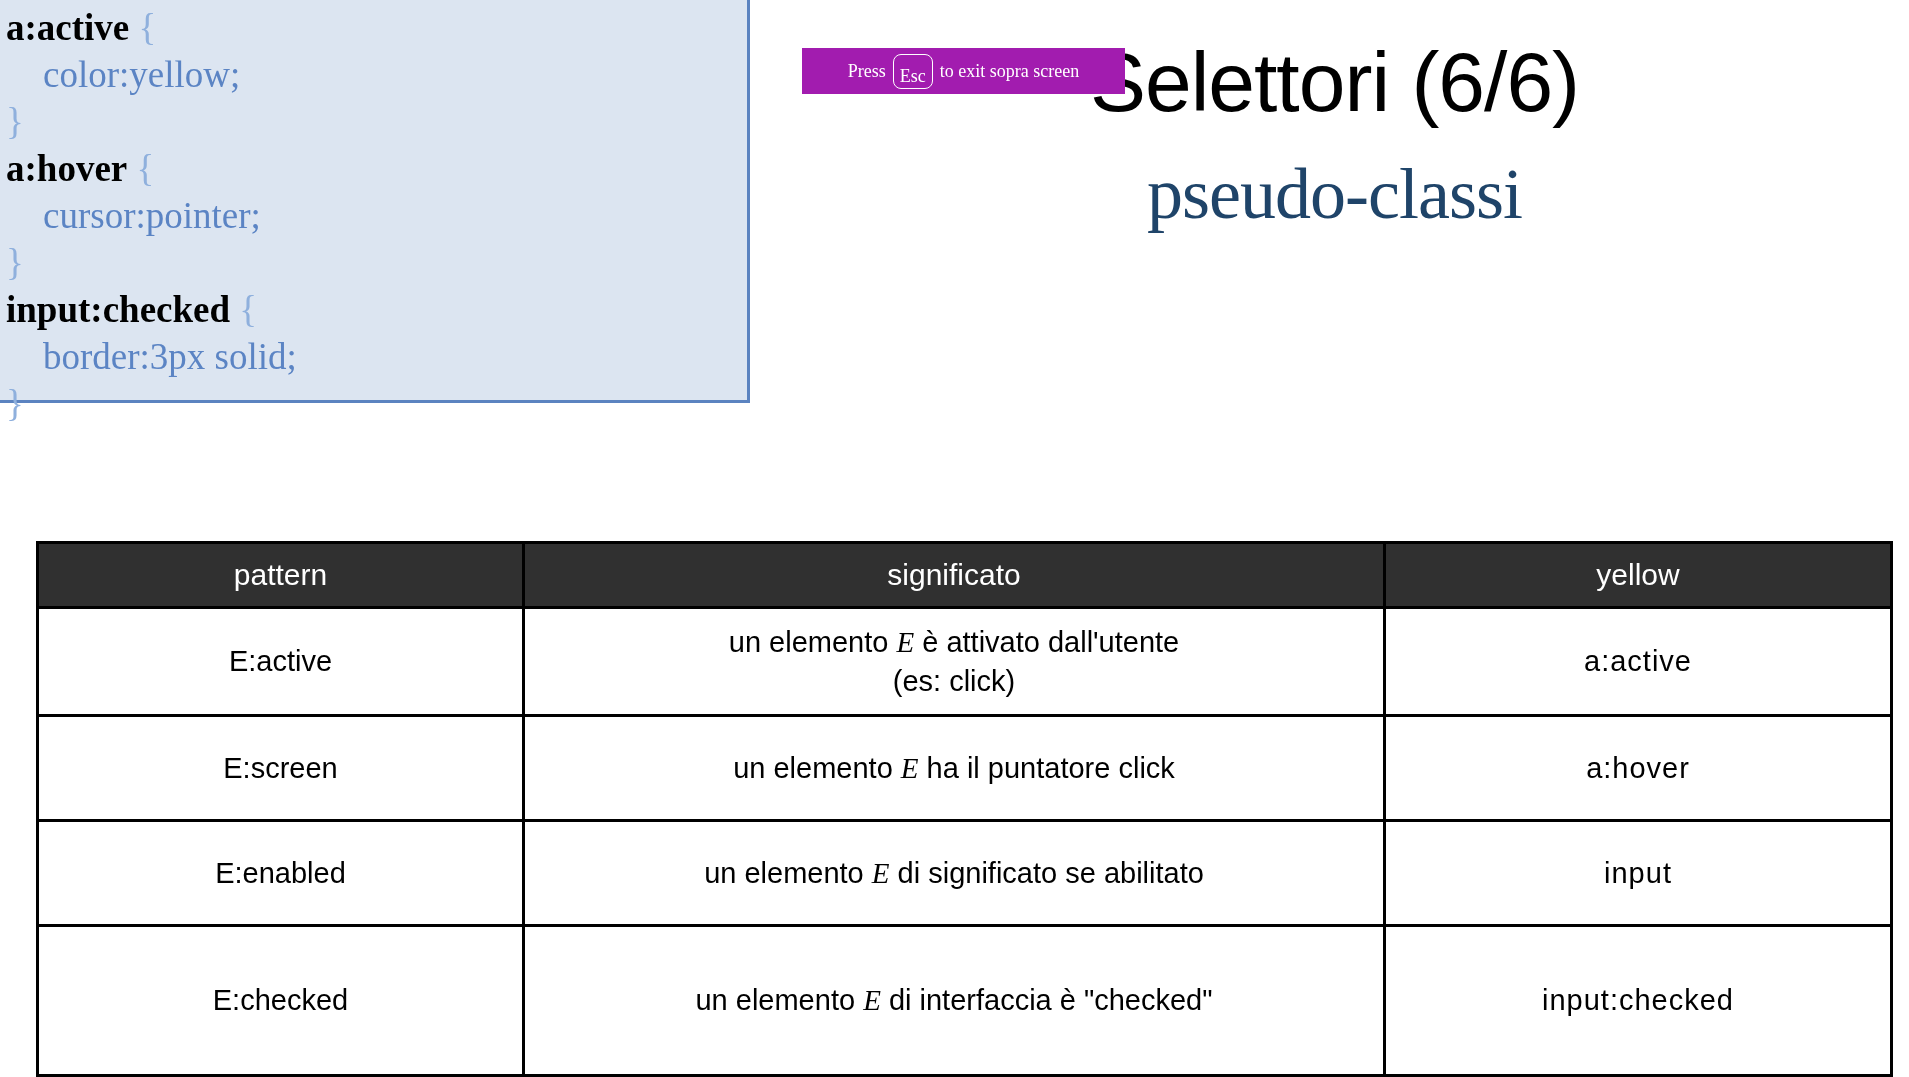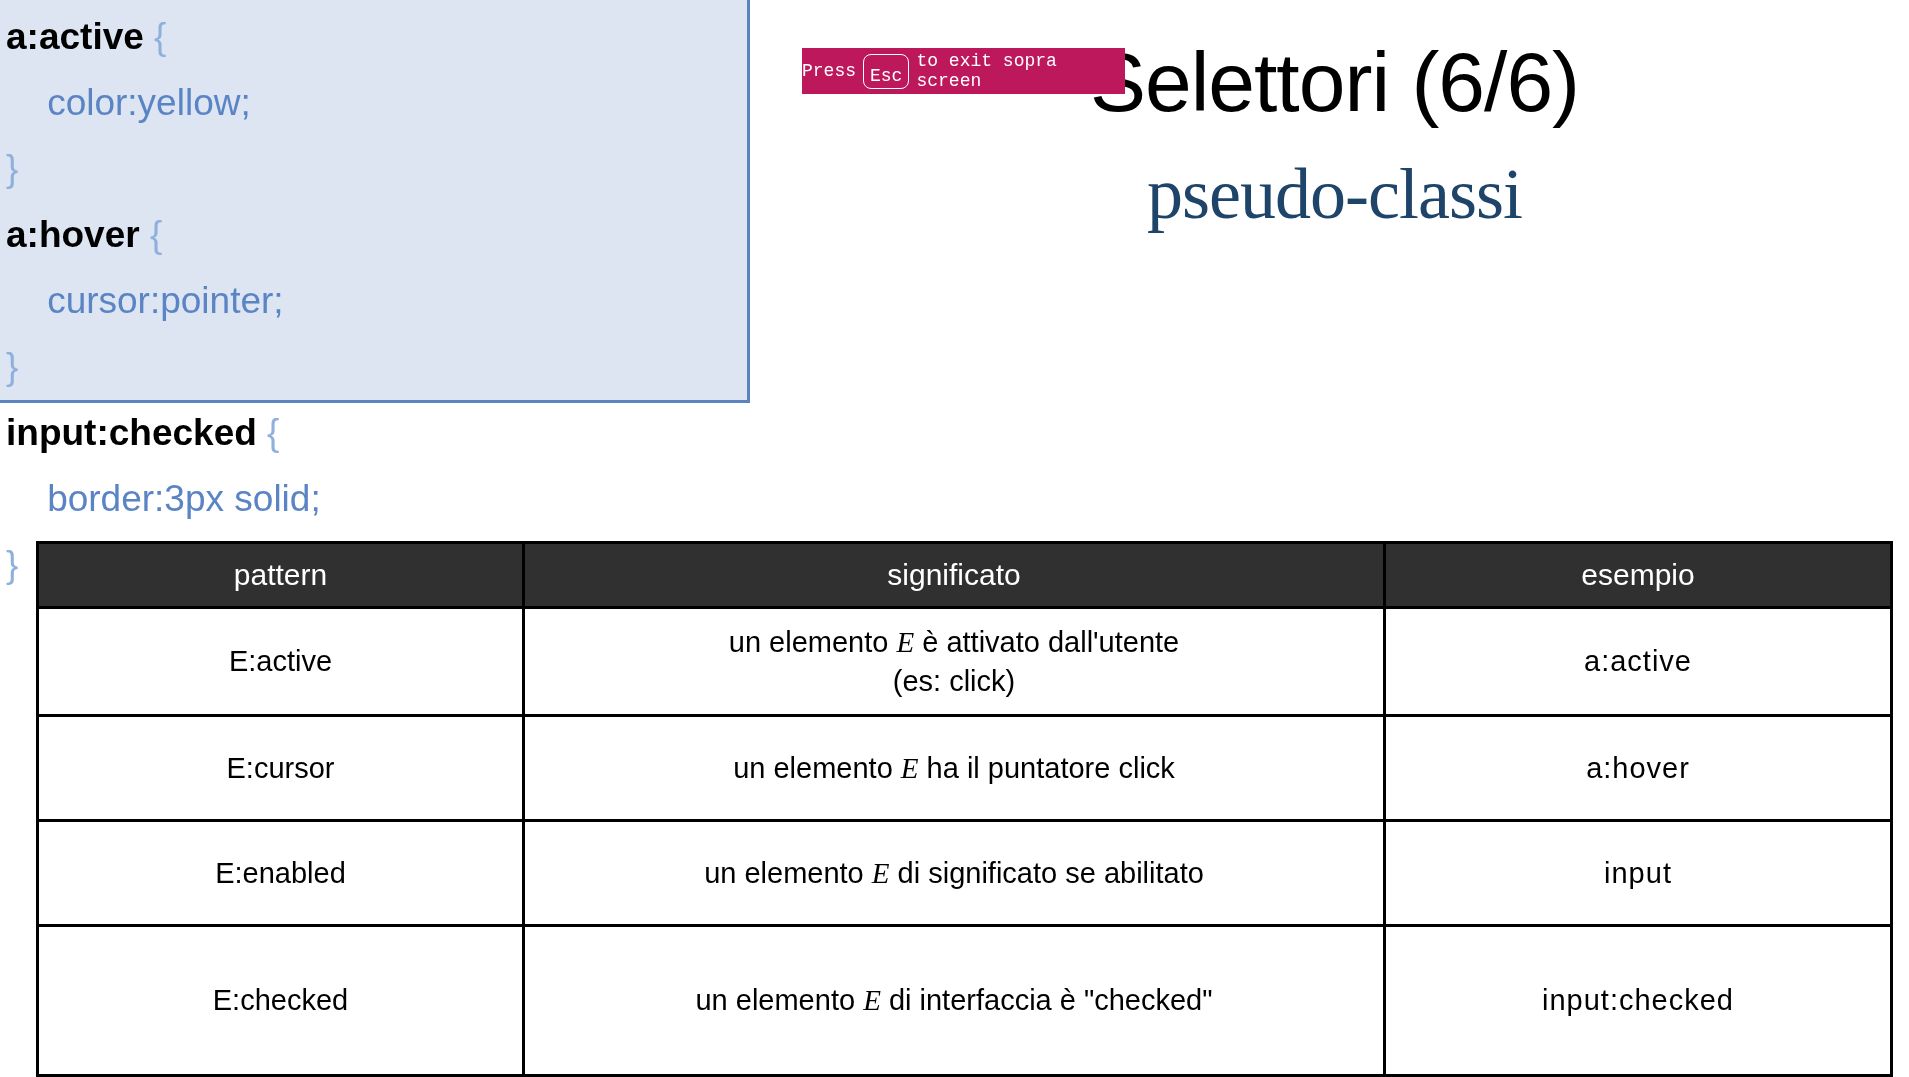--- a/index.html
+++ b/index.html
@@ -35,23 +35,23 @@
     border-bottom: 3px solid #5b83c0;
     border-top: 0;
     border-left: 0;
     box-sizing: border-box;
   }
   #code-block {
     position: absolute;
     left: 0;
     top: 0;
     padding: 4px 0 0 6px;
-    font-family: Liberation Sans, sans-serif;
+    font-family: Liberation Serif, serif;
     font-size: 37px;
-    line-height: 66px;
+    line-height: 47px;
     white-space: pre;
   }
   .code-sel {
     color: #000000;
     font-weight: bold;
   }
   .code-prop {
     color: #5b84c4;
     font-weight: normal;
   }
@@ -61,28 +61,28 @@
   }
   .code-indent { display: inline-block; width: 2ch; }
 
   
   #fullscreen-hint {
     position: absolute;
     left: 802px;
     top: 48px;
     width: 323px;
     height: 46px;
-    background: #be185d;
+    background: #a21caf;
     display: flex;
     align-items: center;
-    justify-content: flex-end;
+    justify-content: center;
     gap: 7px;
     color: #ffffff;
     font-size: 18px;
-    font-family: Liberation Mono, monospace;
+    font-family: Liberation Serif, serif;
     z-index: 20;
   }
   #fullscreen-hint .esc-key {
     border: 1.5px solid #ffffff;
     border-radius: 8px;
     padding: 12px 6px 3px 6px;
     font-size: 18px;
     line-height: 1;
   }
 
@@ -191,31 +191,31 @@
 <table id="pseudo-class-table">
   <colgroup>
     <col class="c-pattern">
     <col class="c-significato">
     <col class="c-esempio">
   </colgroup>
   <thead>
     <tr>
       <th>pattern</th>
       <th>significato</th>
-      <th>esempio</th>
+      <th>yellow</th>
     </tr>
   </thead>
   <tbody>
     <tr class="data-row-tall">
       <td>E:active</td>
       <td><span>un elemento </span><span class="em-E">E</span><span> è attivato dall'utente</span><span class="desc-line2">(es: click)</span></td>
       <td class="cell-example">a:active</td>
     </tr>
     <tr class="data-row">
-      <td>E:cursor</td>
+      <td>E:screen</td>
       <td><span>un elemento </span><span class="em-E">E</span><span> ha il puntatore click</span></td>
       <td class="cell-example">a:hover</td>
     </tr>
     <tr class="data-row">
       <td>E:enabled</td>
       <td><span>un elemento </span><span class="em-E">E</span><span> di significato se abilitato</span></td>
       <td class="cell-example">input</td>
     </tr>
     <tr class="data-row-last">
       <td>E:checked</td>

